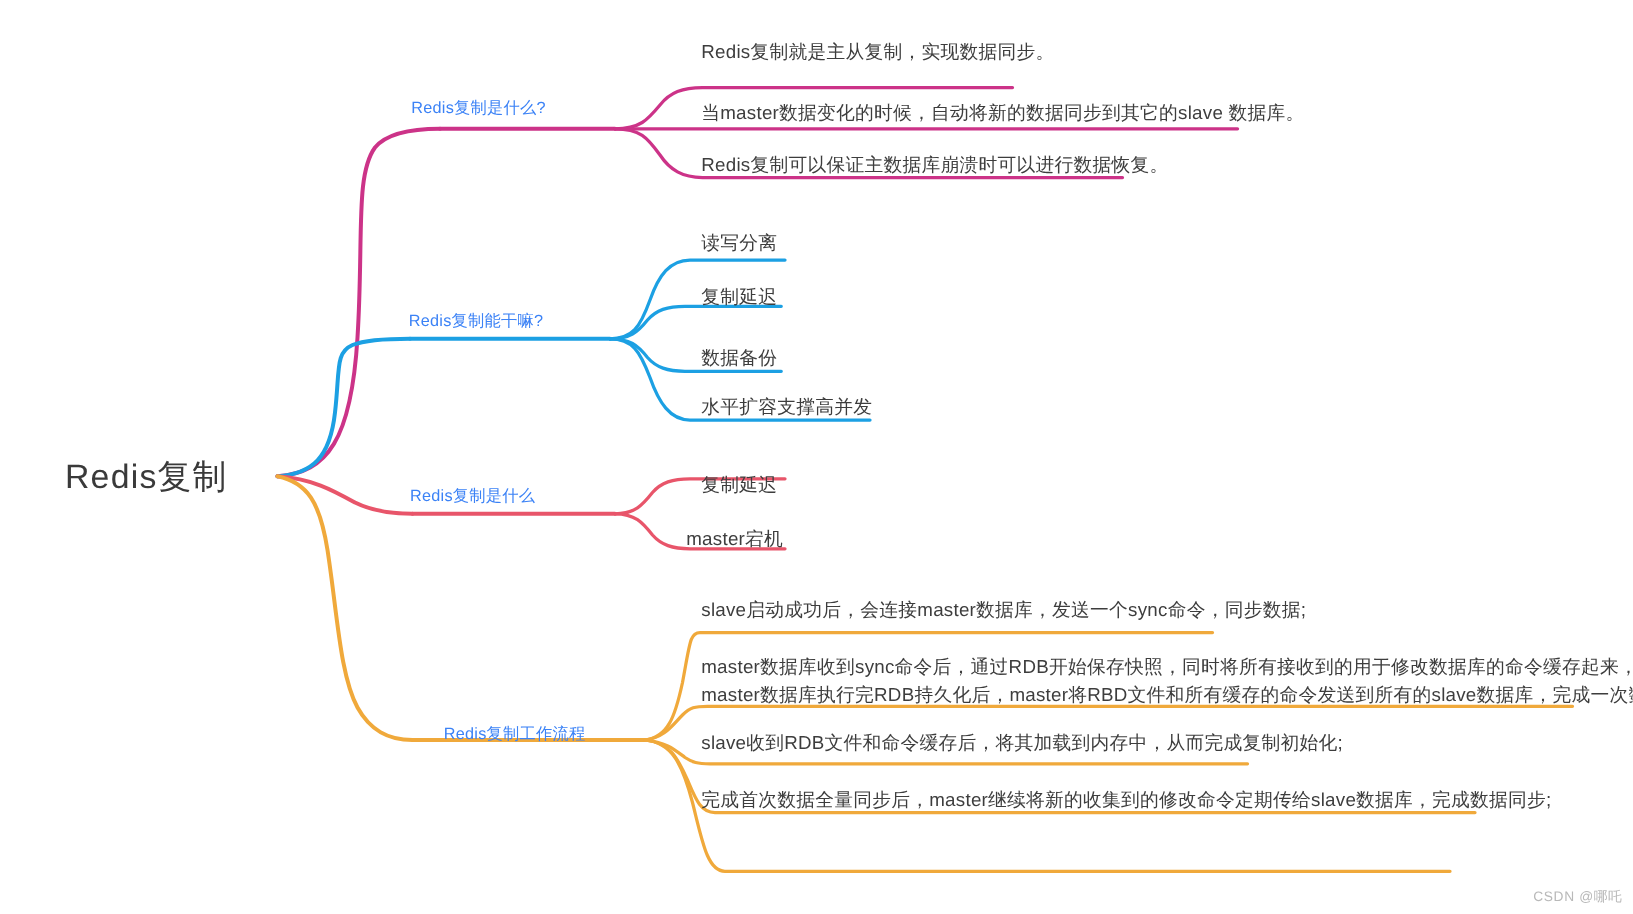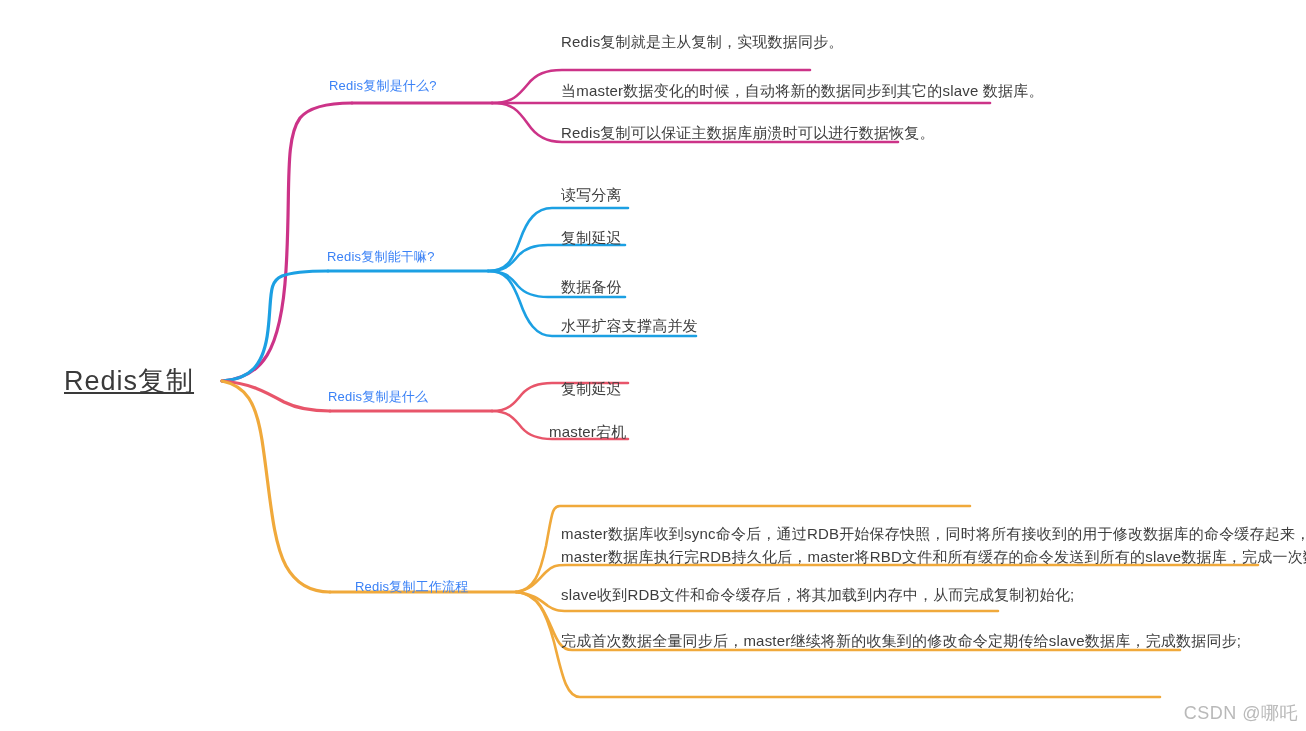--- a/index.html
+++ b/index.html
@@ -50,21 +50,21 @@
     font-size: 15px;
     color: #3d3d3d;
   }
   .level2-label.two-line {
     line-height: 1.52;
   }
   .watermark {
     position: absolute;
     right: 8px;
     bottom: 6px;
-    font-size: 18px;
+    font-size: 11px;
     color: #b9b9b9;
     letter-spacing: 0.5px;
   }
 </style>
 </head>
 <body>
 
 <div id="mindmap-canvas">
 
   <svg class="branch-layer" viewBox="0 0 1306 731" xmlns="http://www.w3.org/2000/svg">
@@ -108,37 +108,38 @@
       <path d="M516,592 C532,590 538,580 546,572 C552,566 556,565 566,565 L1258,565" stroke-width="2.6"></path>
 
       <path d="M516,592 C534,594 540,600 548,606 C554,610 558,611 568,611 L998,611" stroke-width="2.6"></path>
 
       <path d="M516,592 C536,594 542,606 550,624 C556,638 560,650 572,650 L1180,650" stroke-width="2.6"></path>
 
       <path d="M516,592 C538,594 546,612 554,642 C562,674 566,697 580,697 L1160,697" stroke-width="2.6"></path>
     </g>
   </svg>
 
-  <div class="node-label root-label" style="left:64px; top:363px;text-decoration:underline;">Redis复制</div>
+  <div class="node-label root-label" style="left:52px; top:363px;">Redis复制</div>
 
   <div class="node-label level1-label" style="left:329px; top:77px;">Redis复制是什么?</div>
   <div class="node-label level2-label" style="left:561px; top:32px;">Redis复制就是主从复制，实现数据同步。</div>
   <div class="node-label level2-label" style="left:561px; top:81px;">当master数据变化的时候，自动将新的数据同步到其它的slave 数据库。</div>
   <div class="node-label level2-label" style="left:561px; top:123px;">Redis复制可以保证主数据库崩溃时可以进行数据恢复。</div>
 
   <div class="node-label level1-label" style="left:327px; top:248px;">Redis复制能干嘛?</div>
   <div class="node-label level2-label" style="left:561px; top:185px;">读写分离</div>
   <div class="node-label level2-label" style="left:561px; top:228px;">复制延迟</div>
   <div class="node-label level2-label" style="left:561px; top:277px;">数据备份</div>
   <div class="node-label level2-label" style="left:561px; top:316px;">水平扩容支撑高并发</div>
 
   <div class="node-label level1-label" style="left:328px; top:388px;">Redis复制是什么</div>
   <div class="node-label level2-label" style="left:561px; top:379px;">复制延迟</div>
   <div class="node-label level2-label" style="left:549px; top:422px;">master宕机</div>
 
   <div class="node-label level1-label" style="left:329px; top:578px;margin-left:26px;">Redis复制工作流程</div>
+  <div class="node-label level2-label" style="left:561px; top:479px;">slave启动成功后，会连接master数据库，发送一个sync命令，同步数据;</div>
   <div class="node-label level2-label two-line" style="left:561px; top:523px;">master数据库收到sync命令后，通过RDB开始保存快照，同时将所有接收到的用于修改数据库的命令缓存起来，
 master数据库执行完RDB持久化后，master将RBD文件和所有缓存的命令发送到所有的slave数据库，完成一次数据同步;</div>
   <div class="node-label level2-label" style="left:561px; top:585px;">slave收到RDB文件和命令缓存后，将其加载到内存中，从而完成复制初始化;</div>
   <div class="node-label level2-label" style="left:561px; top:631px;">完成首次数据全量同步后，master继续将新的收集到的修改命令定期传给slave数据库，完成数据同步;</div>
 
   <div class="watermark">CSDN @哪吒</div>
 </div>
 
 </body></html>

